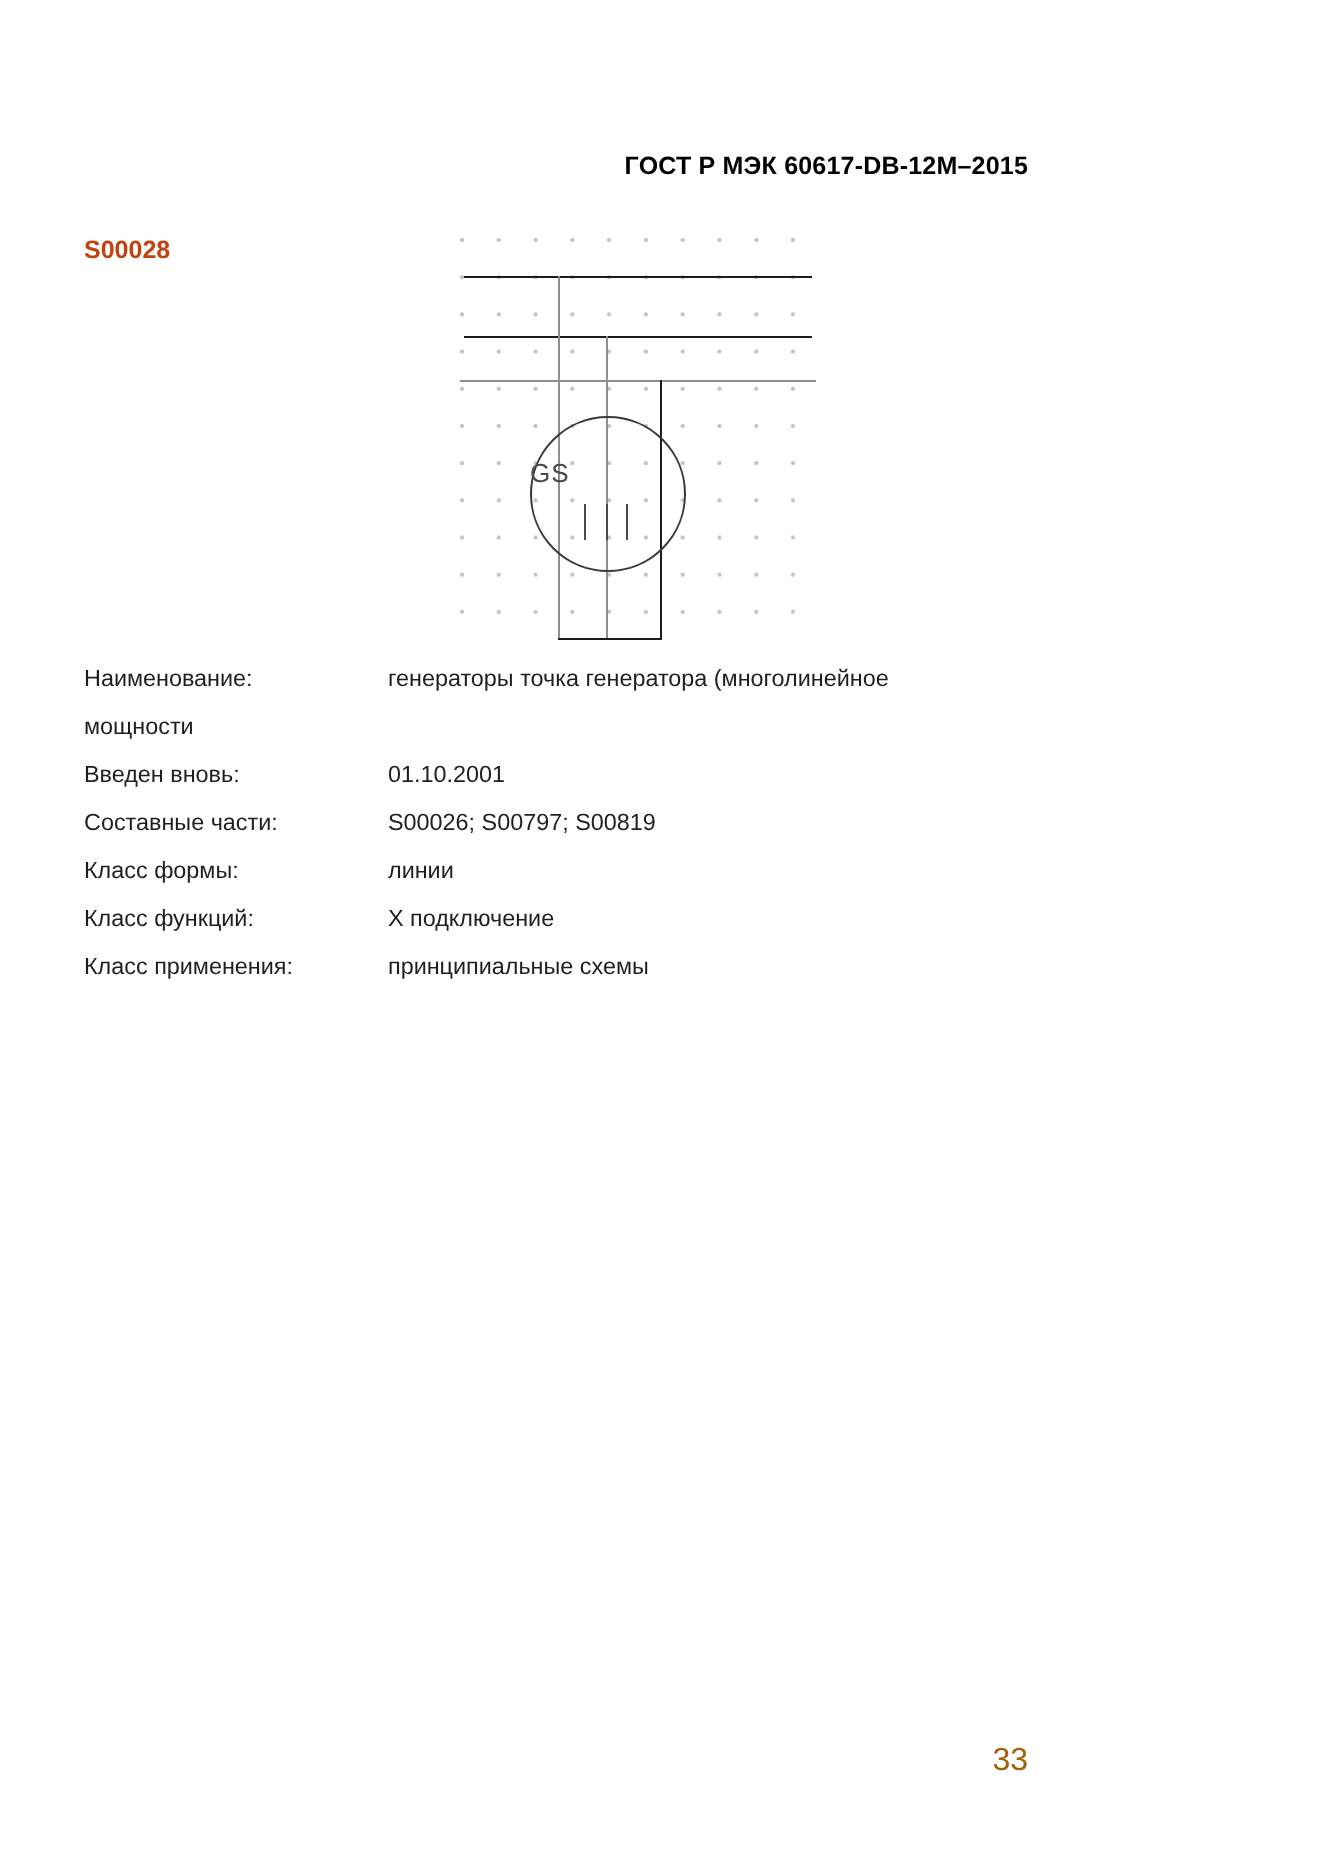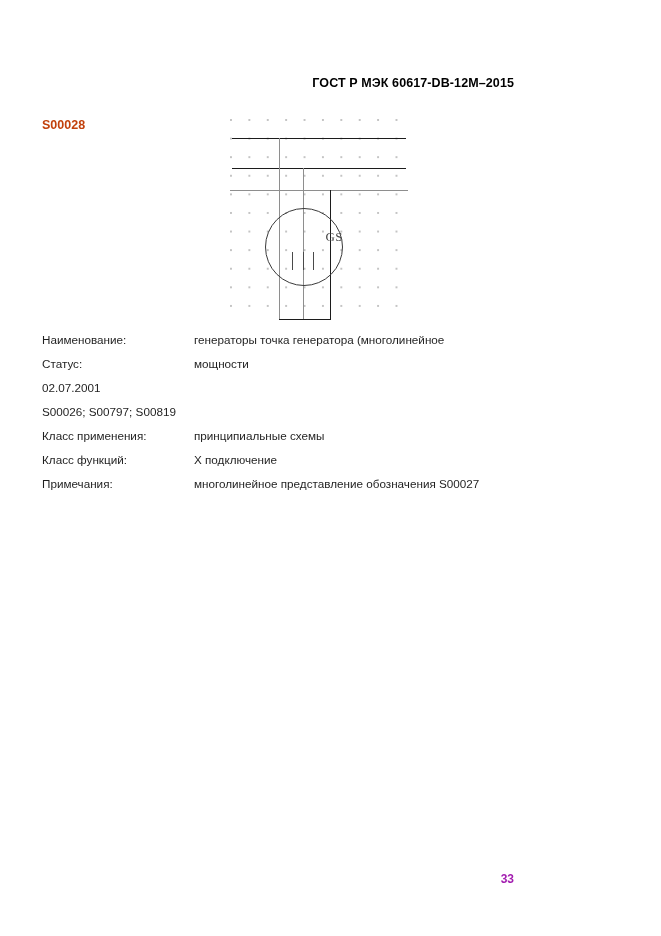--- a/index.html
+++ b/index.html
@@ -84,22 +84,22 @@
     border-left: 1.1px solid #8e8e8e;
   }
   .gen-circle {
     box-sizing: border-box;
     border: 1.2px solid #3a3a3a;
     border-radius: 50%;
     background: transparent;
   }
   .gen-label {
     position: absolute;
-    text-align: right;
-    font-family: Liberation Serif, serif;
+    text-align: left;
+    font-family: Liberation Sans, sans-serif;
     font-size: 13px;
     color: #4a4a4a;
     letter-spacing: 0.5px;
   }
   .gen-bars {
     position: absolute;
     display: flex;
     justify-content: space-between;
   }
   .gen-bars span {
@@ -136,23 +136,22 @@
   }
   .prop-value .line2 {
     display: block;
   }
 
   
   .page-number {
     position: absolute;
     right: 63px;
     top: 856px;
-    font-size: 12px;
-    color: #a21caf;
-    font-weight: bold;
+    font-size: 16px;
+    color: #a16207;
   }
 </style>
 </head>
 <body>
 
 <div class="page">
 
   <div class="doc-header">ГОСТ Р МЭК 60617-DB-12M–2015</div>
 
   <div class="symbol-id">S00028</div>
@@ -190,47 +189,48 @@
   <div class="props">
 
     <div class="prop-row">
       <div class="prop-label">Наименование:</div>
       <div class="prop-value">
         <span class="line1">генераторы точка генератора (многолинейное</span>
       </div>
     </div>
 
     <div class="prop-row">
-      <div class="prop-label">Статус:</div>
       <div class="prop-value">мощности</div>
     </div>
 
     <div class="prop-row">
-      <div class="prop-value">02.07.2001</div>
-    </div>
-
-
-
-    <div class="prop-row">
+      <div class="prop-label">Введен вновь:</div>
+      <div class="prop-value">01.10.2001</div>
+    </div>
+
+
+
+    <div class="prop-row">
+      <div class="prop-label">Составные части:</div>
       <div class="prop-value">S00026; S00797; S00819</div>
     </div>
 
+    <div class="prop-row">
+      <div class="prop-label">Класс формы:</div>
+      <div class="prop-value">линии</div>
+    </div>
+
+    <div class="prop-row">
+      <div class="prop-label">Класс функций:</div>
+      <div class="prop-value">X подключение</div>
+    </div>
 
     <div class="prop-row">
       <div class="prop-label">Класс применения:</div>
       <div class="prop-value">принципиальные схемы</div>
     </div>
 
-    <div class="prop-row">
-      <div class="prop-label">Класс функций:</div>
-      <div class="prop-value">X подключение</div>
-    </div>
-
-    <div class="prop-row">
-      <div class="prop-label">Примечания:</div>
-      <div class="prop-value">многолинейное представление обозначения S00027</div>
-    </div>
 
   </div>
 
   <div class="page-number">33</div>
 
 </div>
 
 </body></html>

